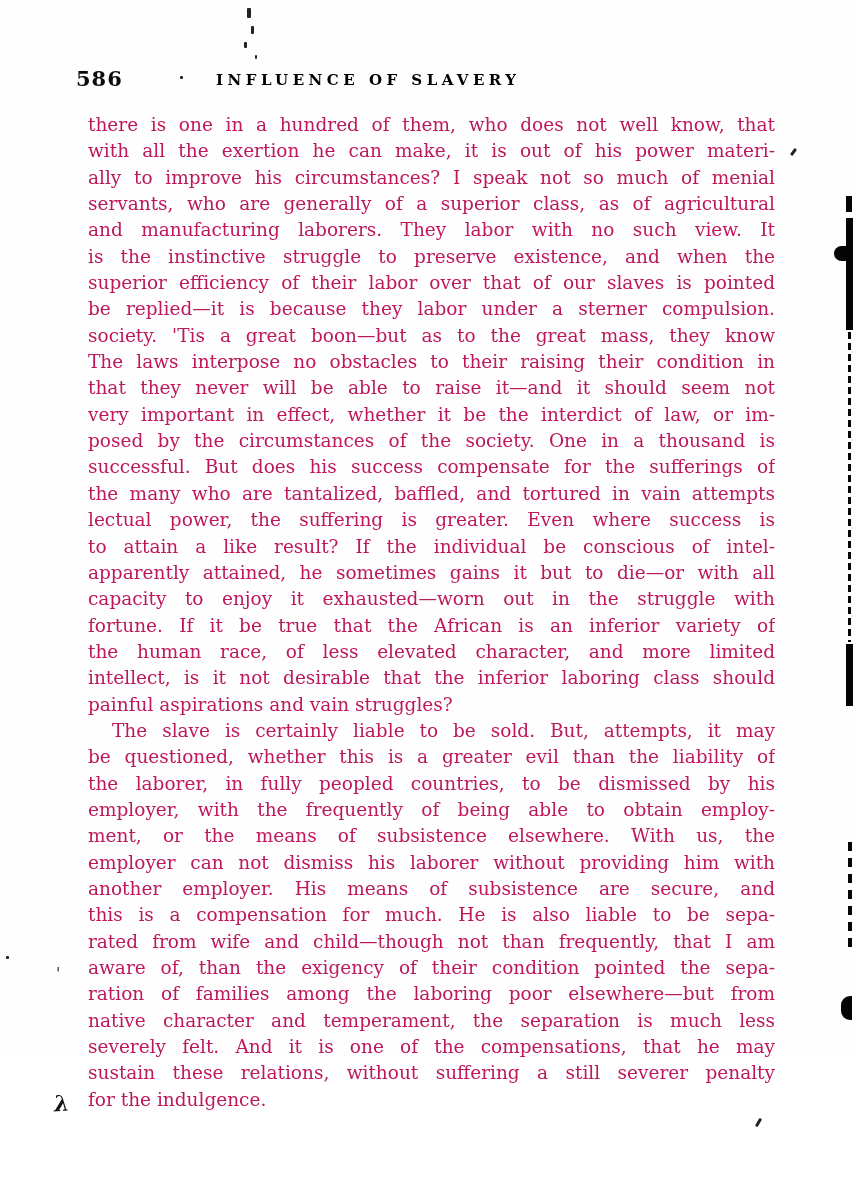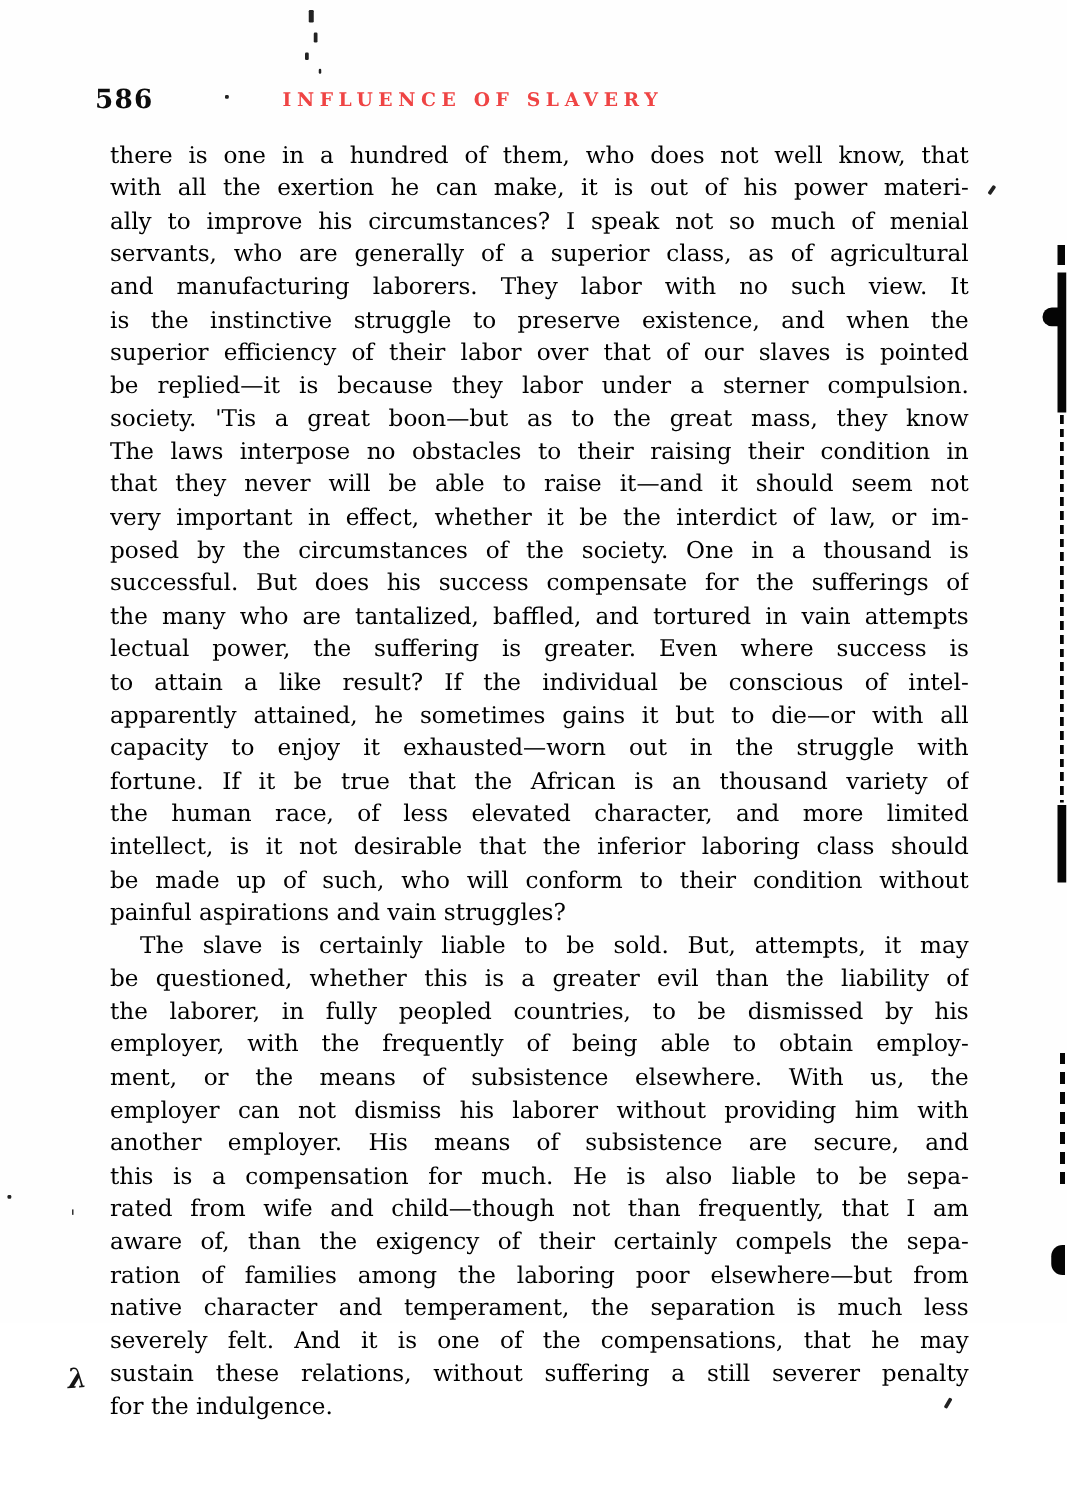--- a/index.html
+++ b/index.html
@@ -23,37 +23,37 @@
     position: absolute;
     left: 76px;
     top: 66px;
     font-size: 21px;
     font-weight: bold;
     letter-spacing: 1px;
     color: #0c0c0c;
   }
   #running-header {
     position: absolute;
-    left: 226px;
+    left: 216px;
     top: 71px;
     font-size: 15px;
     letter-spacing: 4.5px;
     font-weight: bold;
-    color: #ef4444;
+    color: #000000;
     white-space: nowrap;
   }
   
   #body-text {
     position: absolute;
     left: 88px;
     top: 112px;
     width: 687px;
     font-size: 18.5px;
     line-height: 26.35px;
-    color: #000000;
+    color: #be185d;
   }
   .line {
     display: block;
     height: 26.35px;
     overflow: hidden;
     text-align: justify;
     text-align-last: justify;
     white-space: nowrap;
   }
   .line.last {
@@ -135,35 +135,34 @@
       <div class="line">The laws interpose no obstacles to their raising their condition in</div>
       <div class="line">that they never will be able to raise it—and it should seem not</div>
       <div class="line">very important in effect, whether it be the interdict of law, or im-</div>
       <div class="line">posed by the circumstances of the society.  One in a thousand is</div>
       <div class="line">successful.  But does his success compensate for the sufferings of</div>
       <div class="line">the many who are tantalized, baffled, and tortured in vain attempts</div>
       <div class="line">lectual power, the suffering is greater.  Even where success is</div>
       <div class="line">to attain a like result?  If the individual be conscious of intel-</div>
       <div class="line">apparently attained, he sometimes gains it but to die—or with all</div>
       <div class="line">capacity to enjoy it exhausted—worn out in the struggle with</div>
-      <div class="line">fortune.  If it be true that the African is an thousand variety of</div>
+      <div class="line">fortune.  If it be true that the African is an inferior variety of</div>
       <div class="line">the human race, of less elevated character, and more limited</div>
       <div class="line">intellect, is it not desirable that the inferior laboring class should</div>
-      <div class="line">be made up of such, who will conform to their condition without</div>
       <div class="line last">painful aspirations and vain struggles?</div>
       <div class="line indent">The slave is certainly liable to be sold.  But, attempts, it may</div>
       <div class="line">be questioned, whether this is a greater evil than the liability of</div>
       <div class="line">the laborer, in fully peopled countries, to be dismissed by his</div>
       <div class="line">employer, with the frequently of being able to obtain employ-</div>
       <div class="line">ment, or the means of subsistence elsewhere.  With us, the</div>
       <div class="line">employer can not dismiss his laborer without providing him with</div>
       <div class="line">another employer.  His means of subsistence are secure, and</div>
       <div class="line">this is a compensation for much.  He is also liable to be sepa-</div>
       <div class="line">rated from wife and child—though not than frequently, that I am</div>
-      <div class="line">aware of, than the exigency of their certainly compels the sepa-</div>
+      <div class="line">aware of, than the exigency of their condition pointed the sepa-</div>
       <div class="line">ration of families among the laboring poor elsewhere—but from</div>
       <div class="line">native character and temperament, the separation is much less</div>
       <div class="line">severely felt.  And it is one of the compensations, that he may</div>
       <div class="line">sustain these relations, without suffering a still severer penalty</div>
       <div class="line last">for the indulgence.</div>
     </div>
 
   <div id="handwritten-mark">λ</div>
 
   <div id="margin-tick">'</div>

